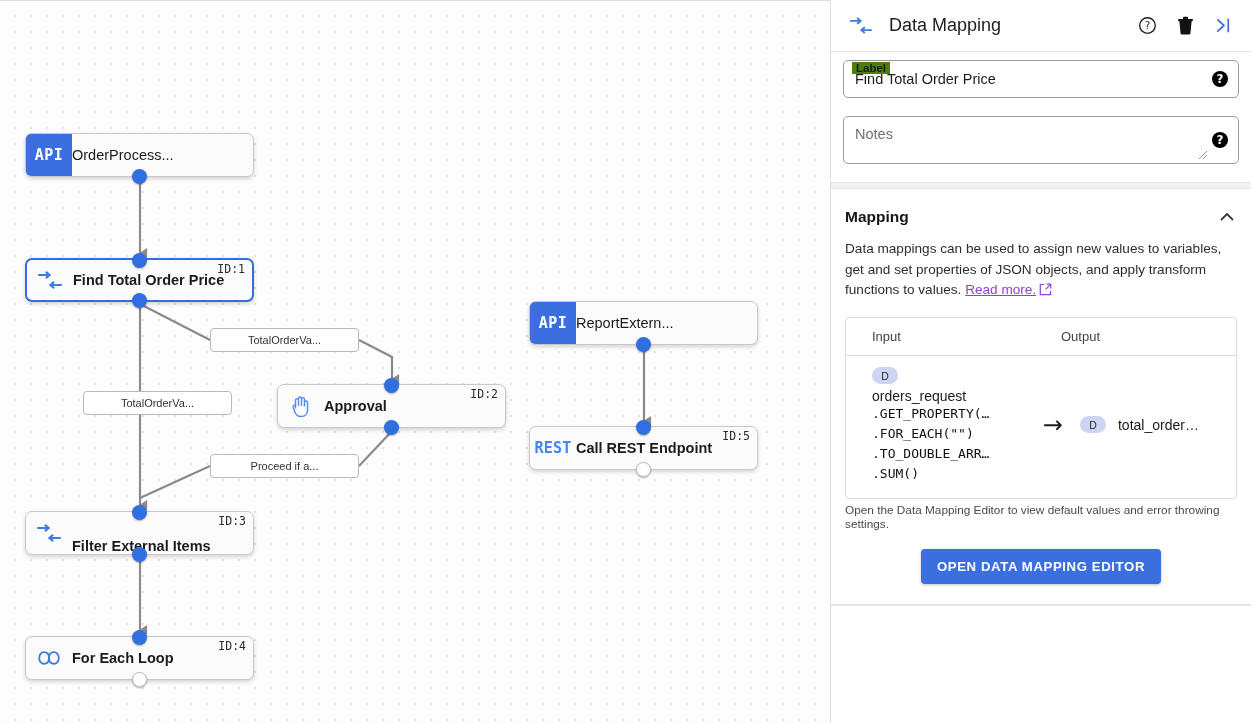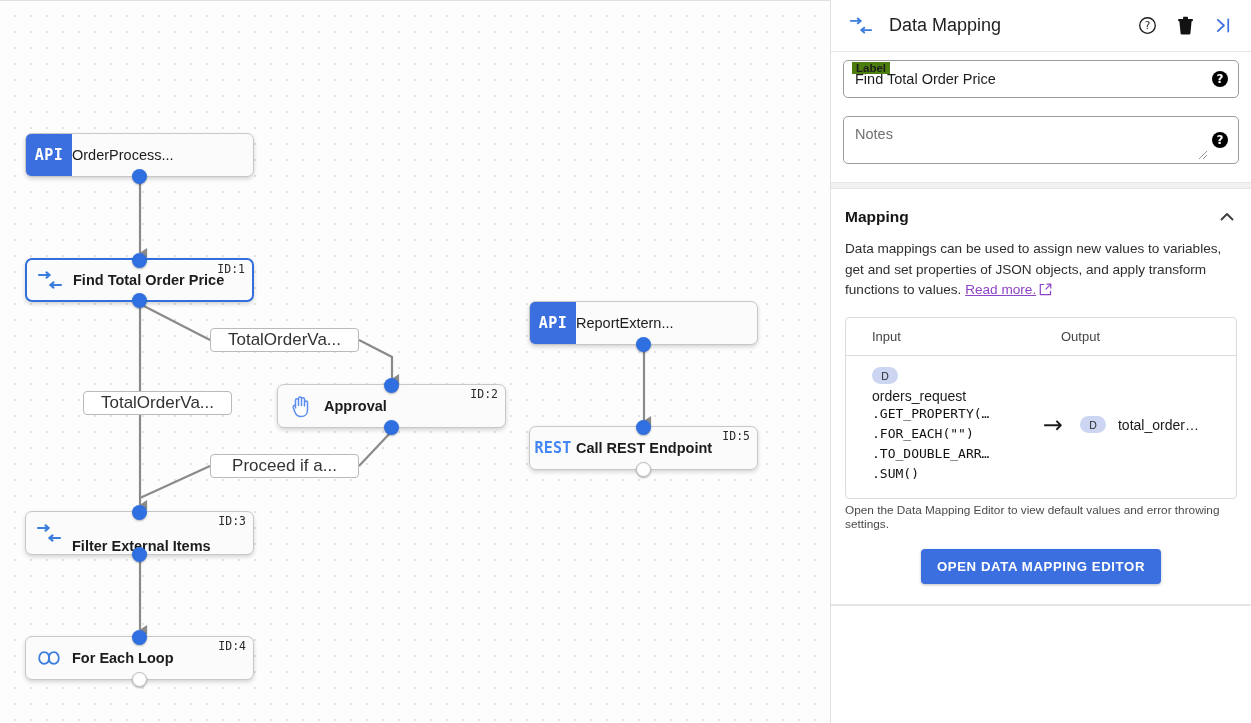--- a/index.html
+++ b/index.html
@@ -69,21 +69,21 @@
   }
   .port.top { top: -7.5px; }
   .port.bottom { bottom: -7.5px; }
   .port.hollow { background: #ffffff; border: 1.5px solid #bdbdbd; }
 
   .edge-label {
     position: absolute; height: 24px;
     background: #ffffff; border: 1px solid #b9b9b9;
     border-radius: 4px;
     display: flex; align-items: center; justify-content: center;
-    font-size: 17px; color: #333333;
+    font-size: 11px; color: #333333;
     padding: 0 10px; white-space: nowrap;
   }
 
   
   .ico-map { color: #3b7ddd; }
   .ico-hand { color: #5b8def; }
   .ico-loop { color: #3b7ddd; }
 
   
   .panel {

